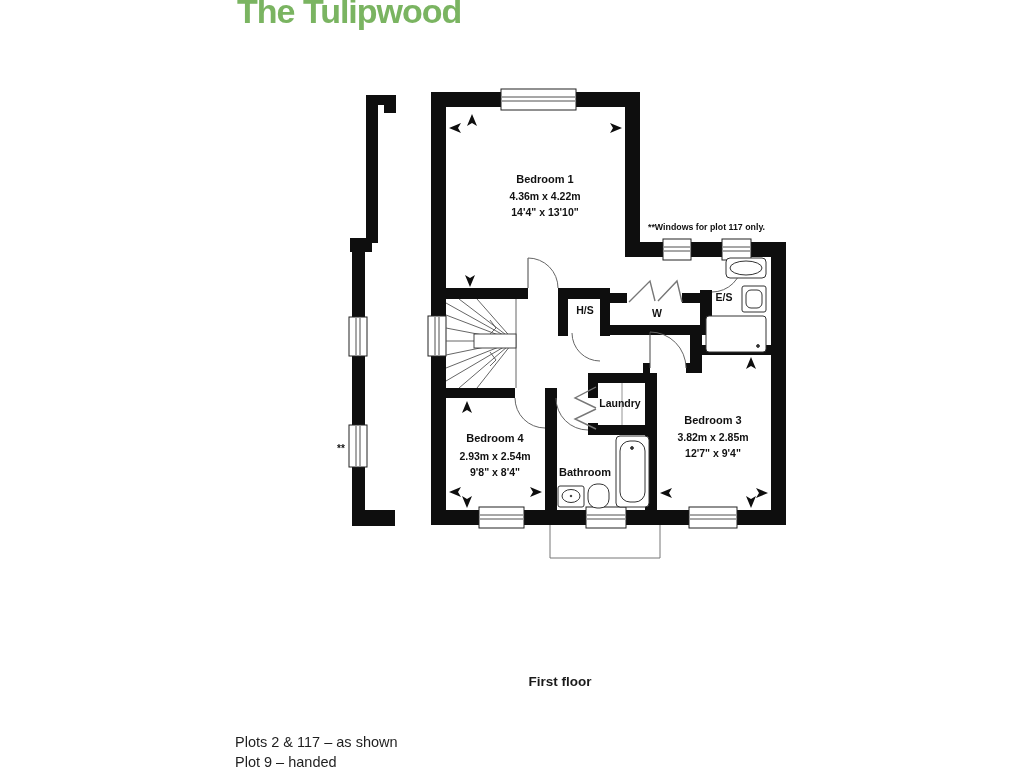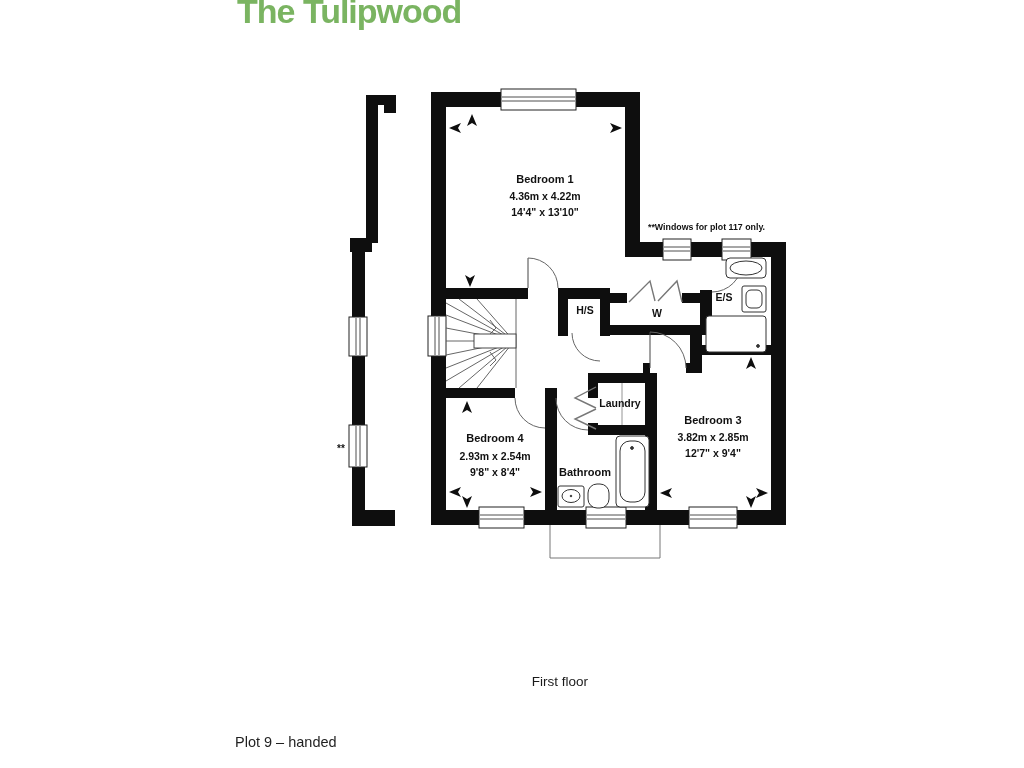--- a/index.html
+++ b/index.html
@@ -8,21 +8,21 @@
     background:#ffffff;font-family:"Liberation Sans", sans-serif;
   }
   .page-title{
     position:absolute;left:237px;top:-8px;
     font-size:34px;font-weight:bold;letter-spacing:-1px;
     color:#7ab461;white-space:nowrap;
   }
   .plan-svg{position:absolute;left:0;top:0;}
   .floor-label{
     position:absolute;left:460px;top:674px;width:200px;text-align:center;
-    font-size:13.5px;font-weight:normal;color:#1a1a1a;
+    font-size:13.5px;font-weight:bold;color:#1a1a1a;
   }
   .footer{
     position:absolute;left:235px;top:732px;
     font-size:14.5px;color:#1f1f1f;line-height:20px;
   }
   svg text{fill:#111;}
   .room-name{font-size:11px;font-weight:bold;}
   .room-dim{font-size:10.5px;font-weight:600;}
   .closet-name{font-size:10.5px;font-weight:bold;}
   .note-text{font-size:8.8px;font-weight:bold;}
@@ -247,14 +247,15 @@
     <text class="closet-name" x="724" y="301">E/S</text>
   </g>
 
   <text class="note-text" x="648" y="230" text-anchor="start">**Windows for plot 117 only.</text>
   <text class="marker-text" x="337" y="452" text-anchor="start">**</text>
 </svg>
 
 <div class="floor-label">First floor</div>
 
 <div class="footer">
+  <div>Plots 2 &amp; 117 – as shown</div>
   <div>Plot 9 – handed</div>
 </div>
 
 </body></html>

